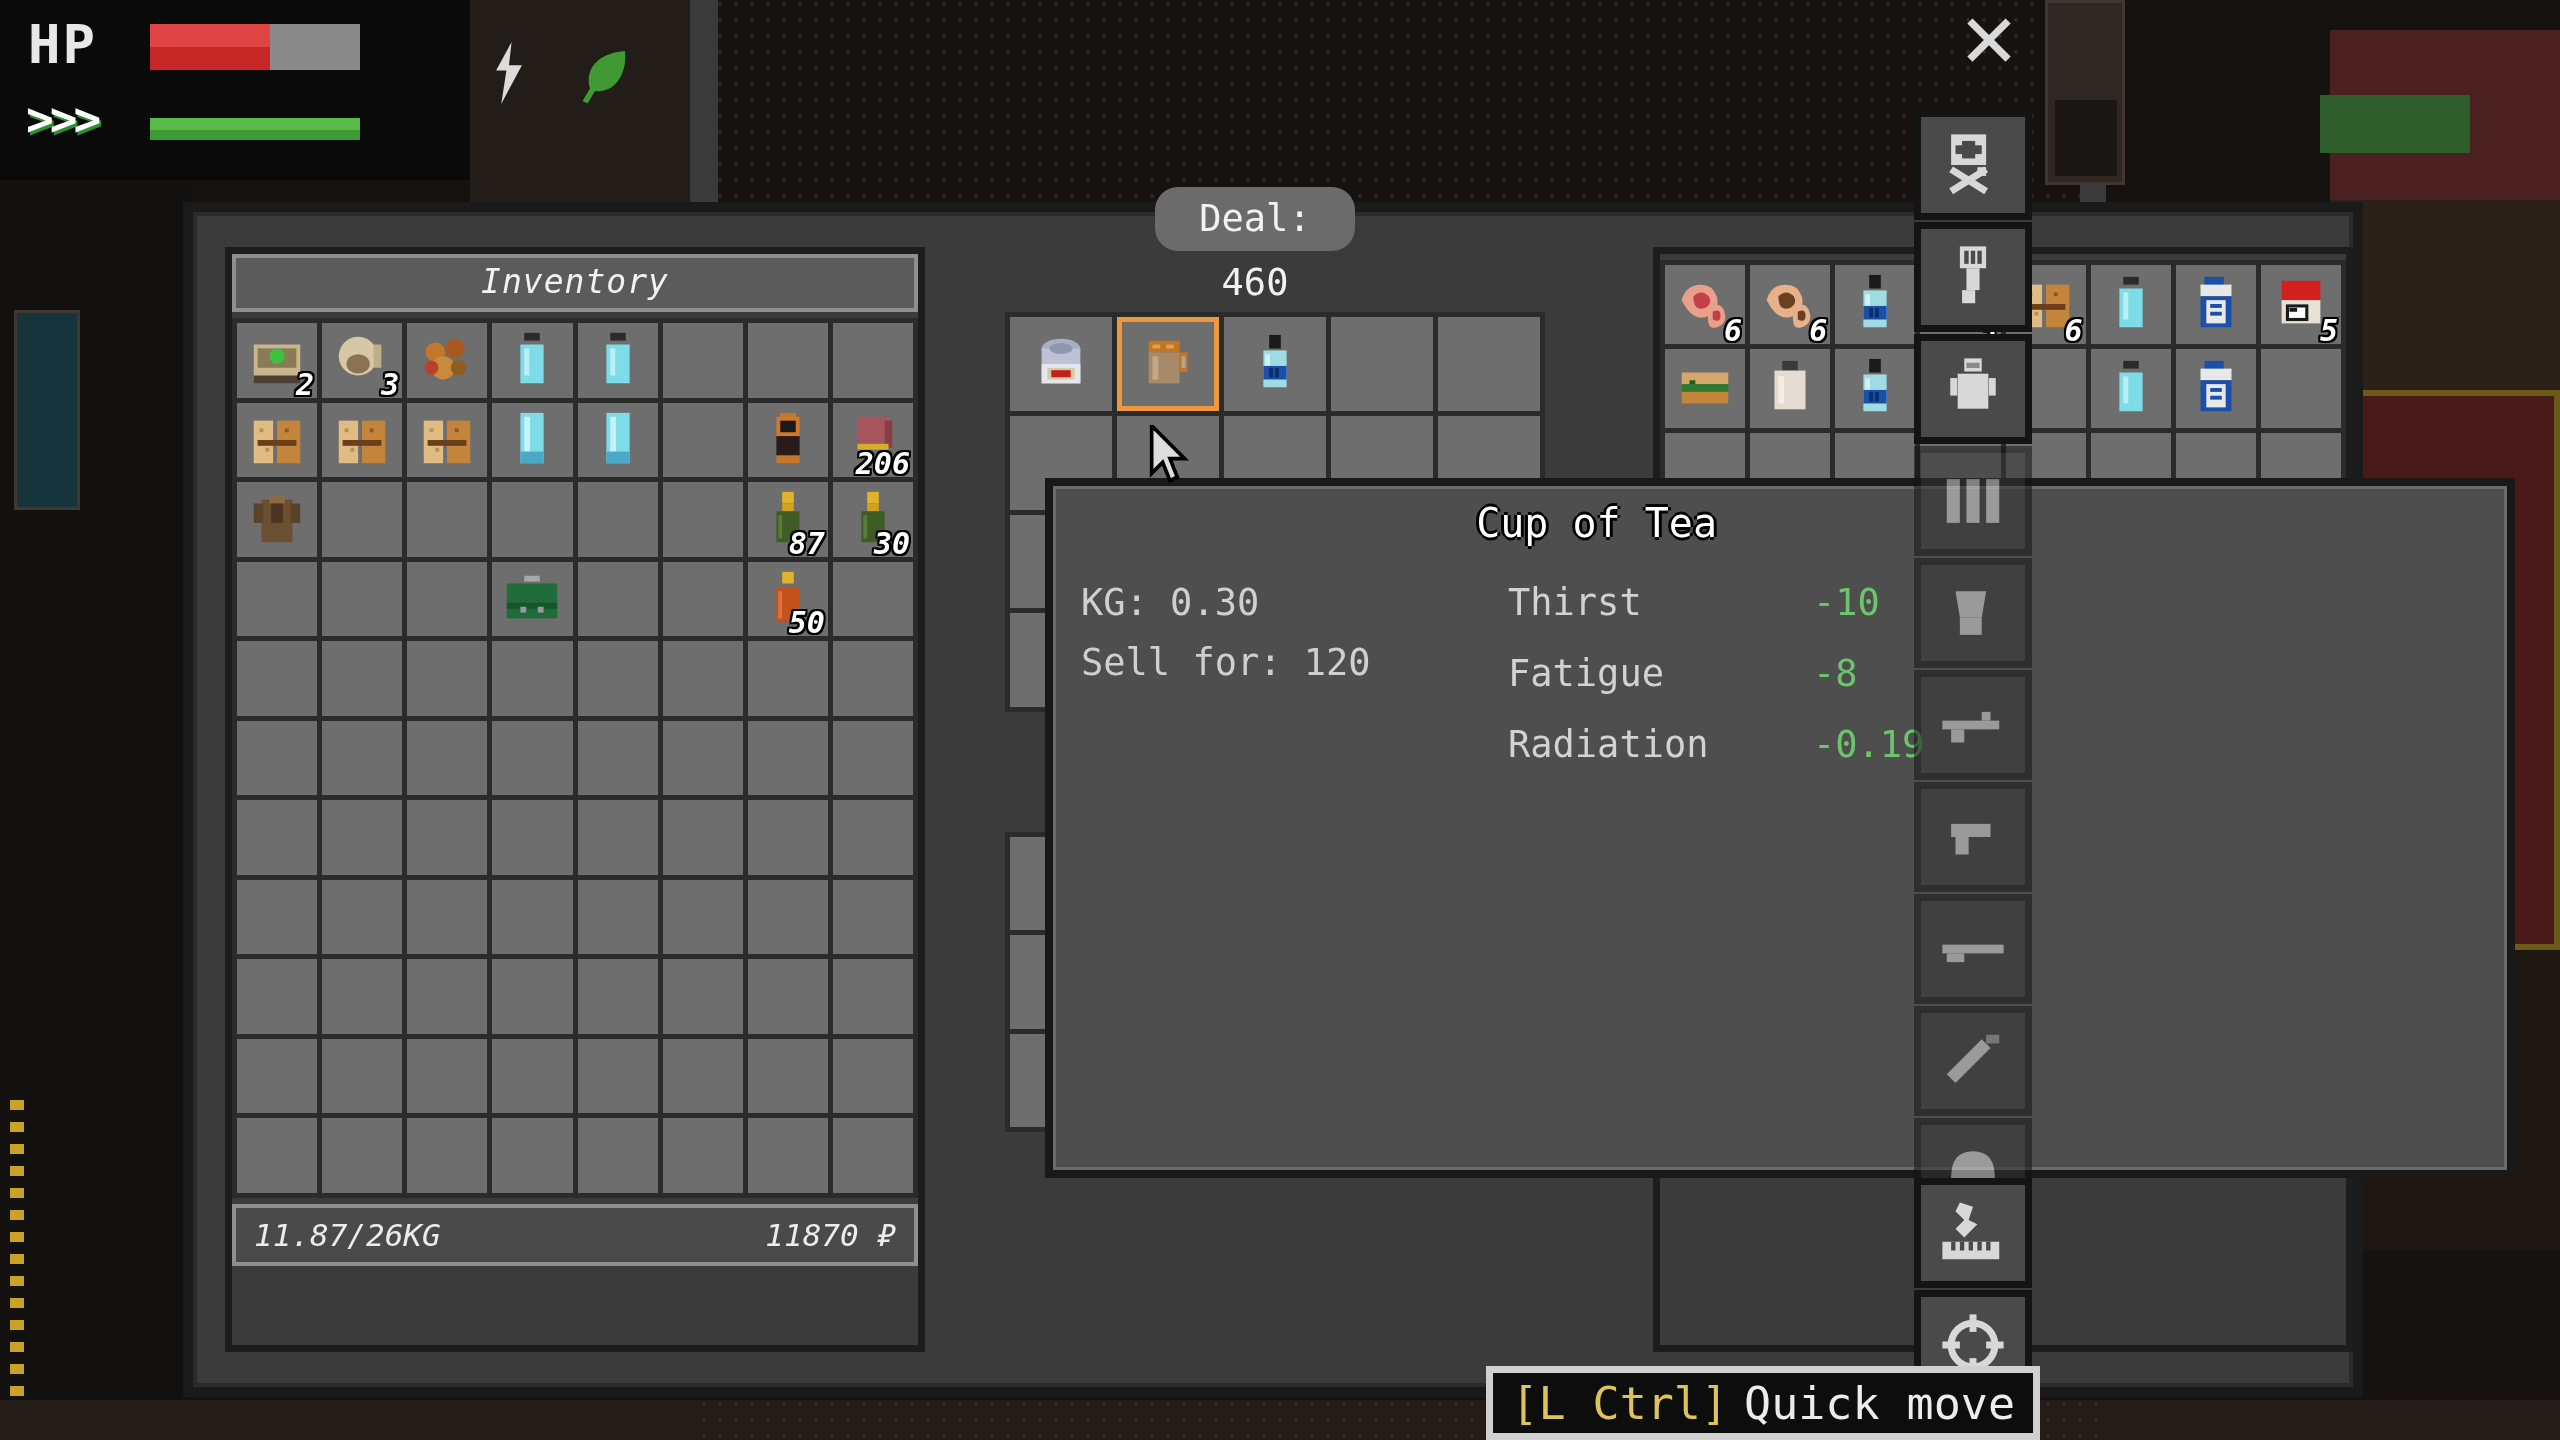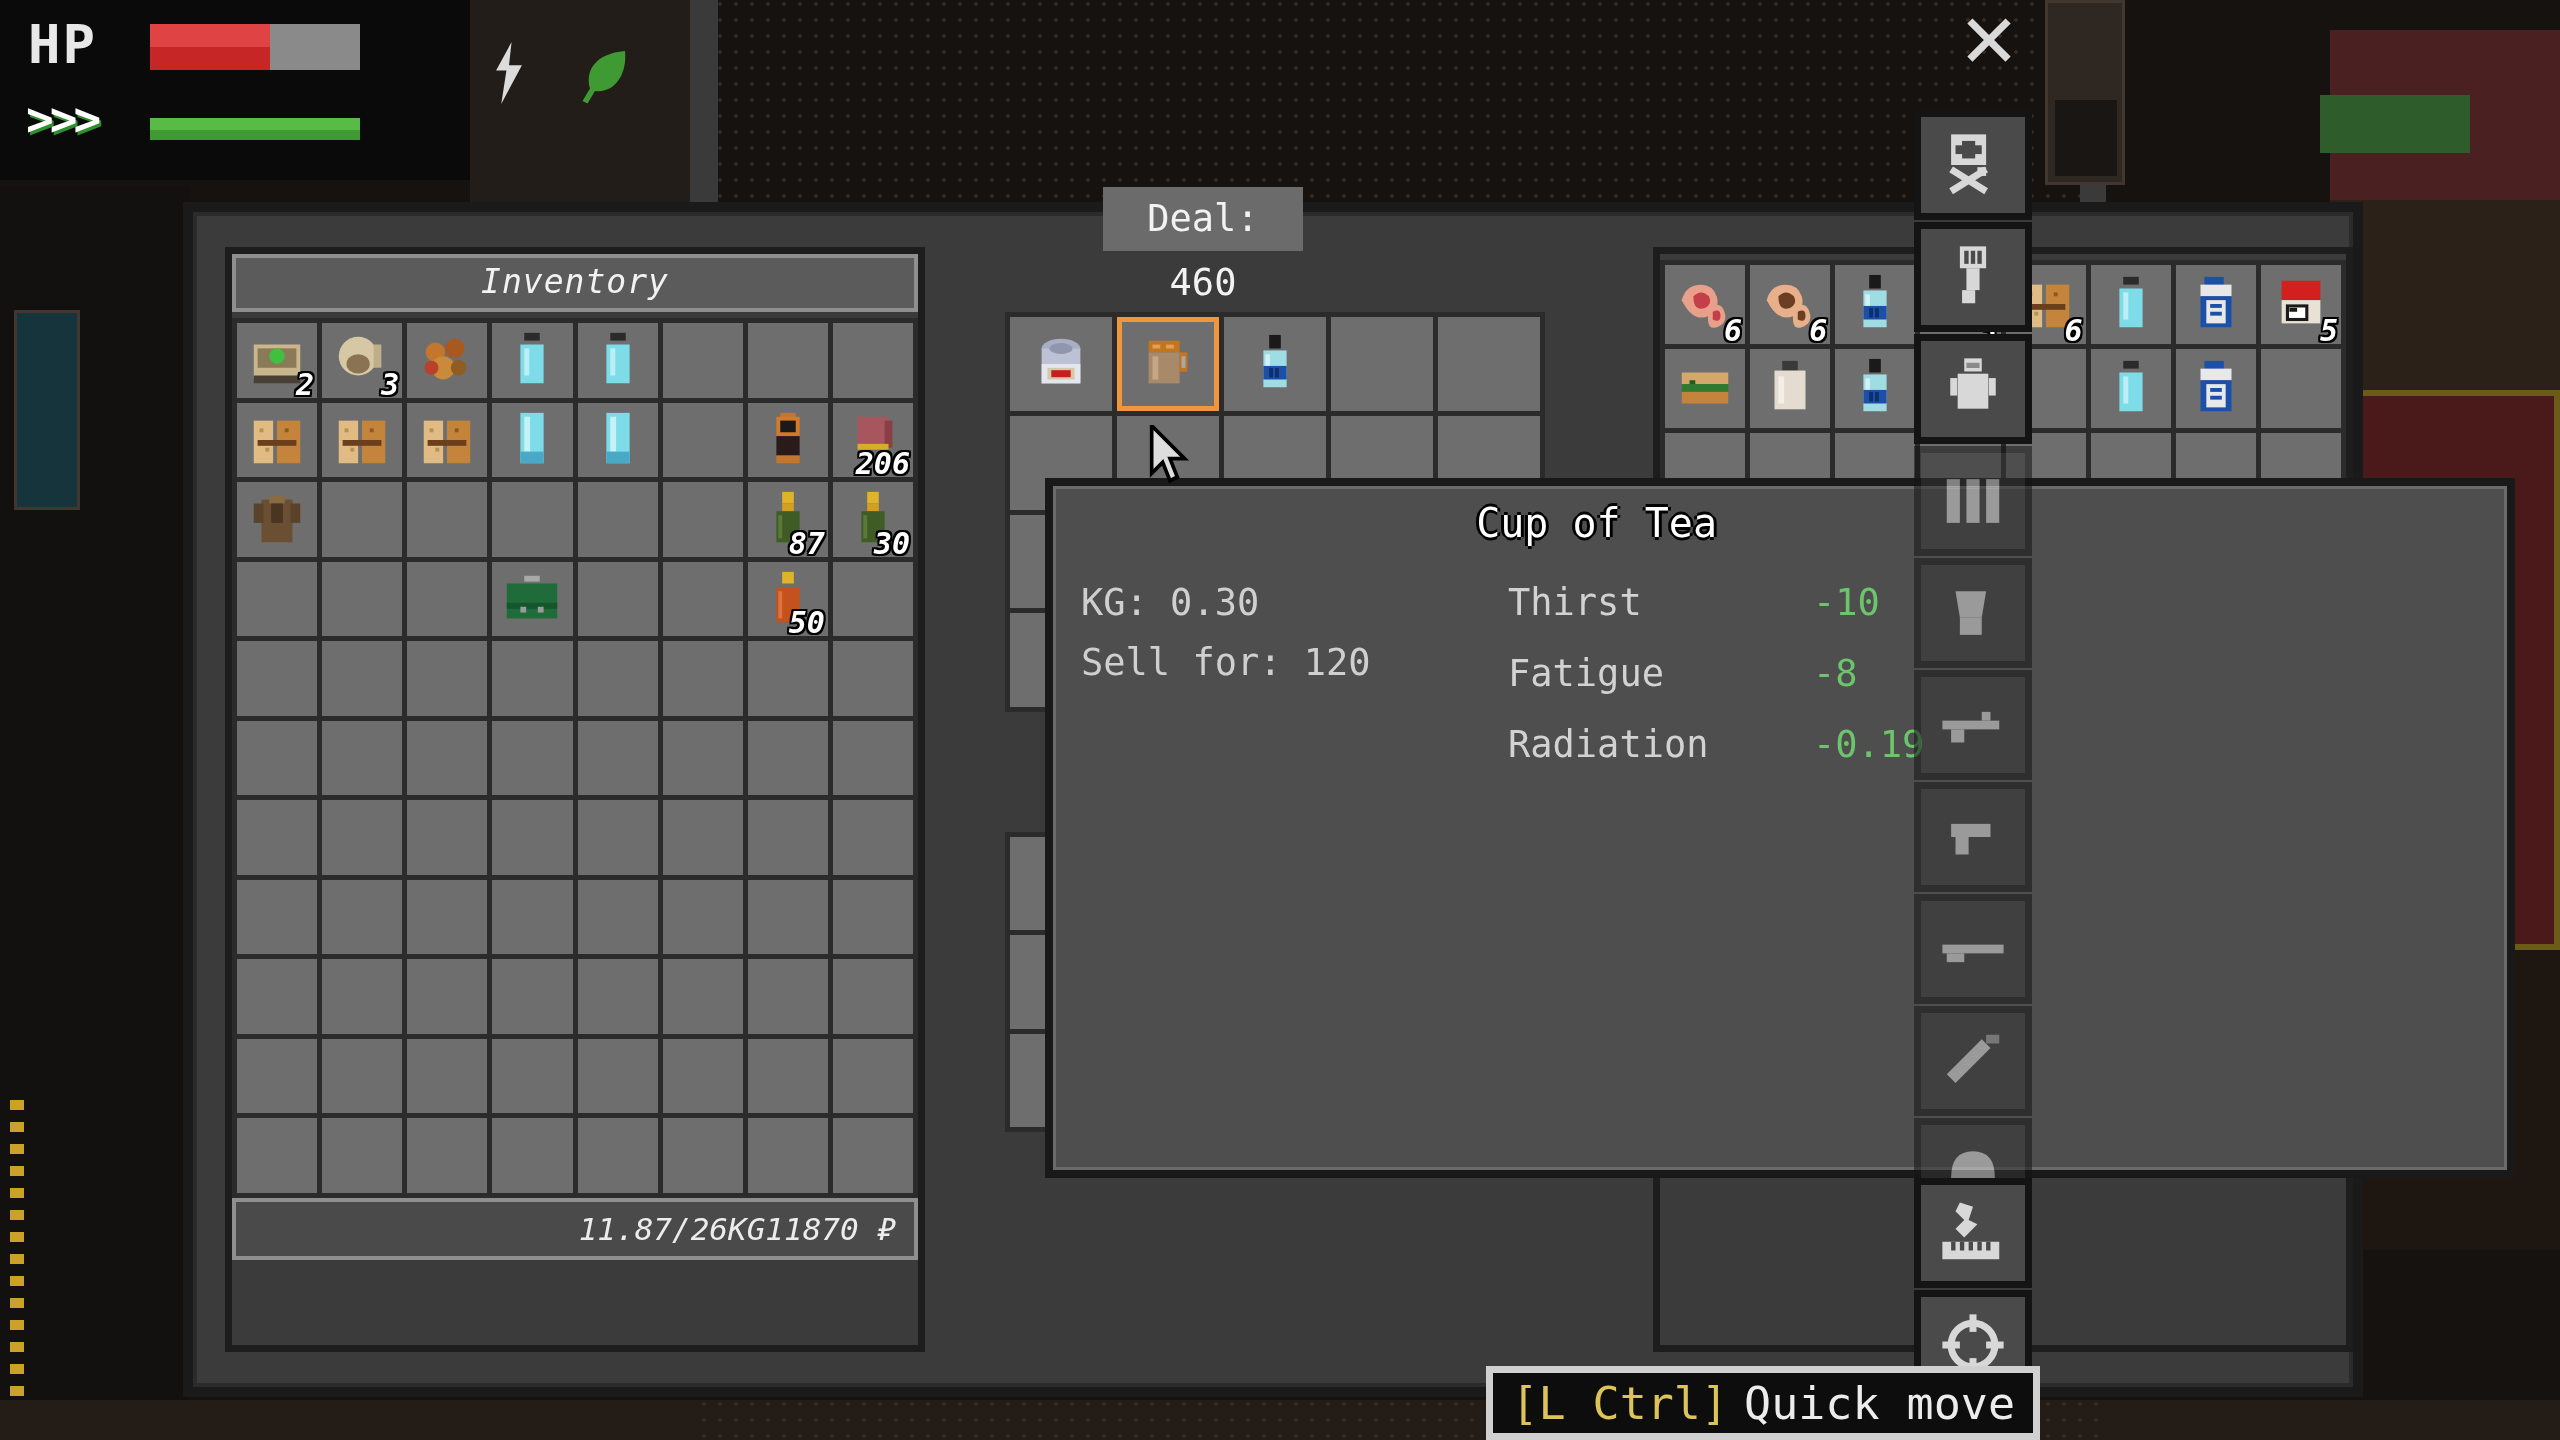--- a/index.html
+++ b/index.html
@@ -165,21 +165,21 @@
   <div class="leaf">
     <svg viewBox="0 0 20 24" width="50" height="60">
       <path d="M18 2 C6 3 2 10 4 17 L1 22 L3 23 L6 18 C14 19 19 11 18 2 Z" fill="#3f9a33"></path>
     </svg>
   </div>
 
   <div class="close-btn">✕</div>
 
   <div class="trade-window">
 
-    <div class="deal" style="left:910px;top:-25px;width:200px;height:64px;">Deal: 460</div>
+    <div class="deal" style="left:962px;top:-25px;width:200px;height:64px;border-radius:23px;">Deal: 460</div>
 
     <div class="panel panel-frame" style="left:32px;top:35px;width:700px;height:1105px;">
       <div class="panel-title">Inventory</div>
       <div id="inv-grid" class="grid" style="grid-template-columns:repeat(8,1fr);margin-top:6px;height:880px;">
           <div class="cell">
             <svg class="ico" viewBox="0 0 16 16">
               <rect x="2" y="4" width="12" height="9" fill="#c9b68c"></rect>
               <rect x="3" y="5" width="10" height="5" fill="#8a7a58"></rect>
               <circle cx="8" cy="7" r="2" fill="#3fc13f"></circle>
               <rect x="2" y="12" width="12" height="2" fill="#4a4036"></rect>
@@ -387,21 +387,21 @@
           <div class="cell"></div>
           <div class="cell"></div>
           <div class="cell"></div>
           <div class="cell"></div>
           <div class="cell"></div>
           <div class="cell"></div>
           <div class="cell"></div>
           <div class="cell"></div>
           <div class="cell"></div>
         </div>
-      <div class="footer" style="justify-content:flex-end;">
+      <div class="footer" style="margin-top:6px;">
         <span>11.87/26KG</span>
         <span>11870 ₽</span>
       </div>
     </div>
 
     <div class="panel" style="left:812px;top:100px;width:540px;height:1040px;">
       <div id="deal-grid-top" class="grid" style="grid-template-columns:repeat(5,1fr);height:400px;">
           <div class="cell">
             <svg class="ico" viewBox="0 0 16 16">
               <ellipse cx="8" cy="4" rx="5" ry="2.5" fill="#a8aec4"></ellipse>

